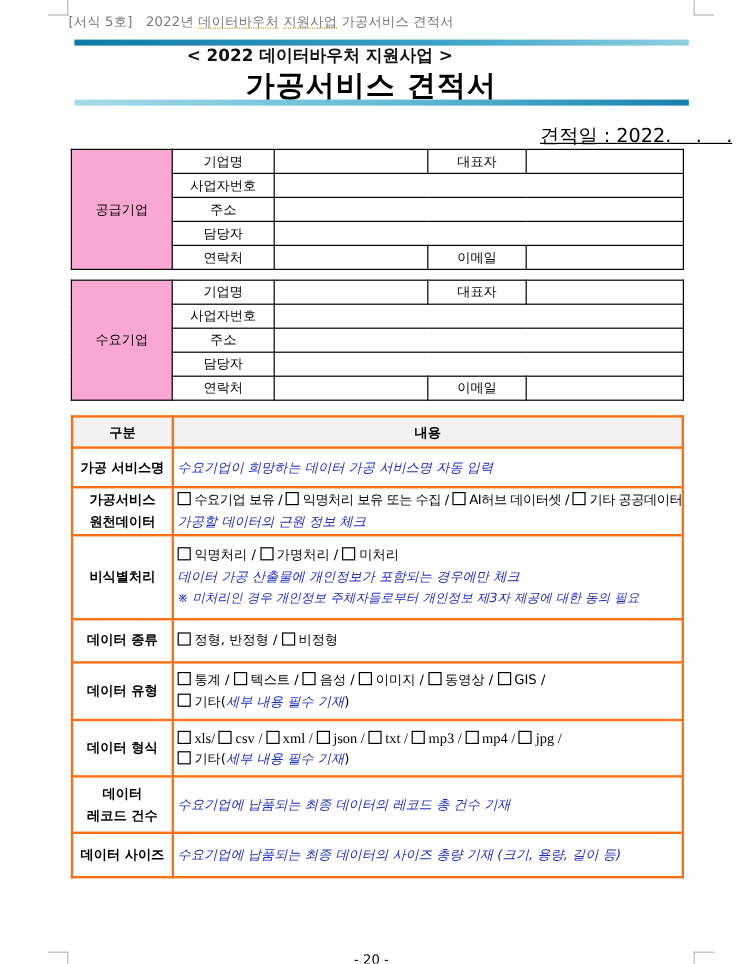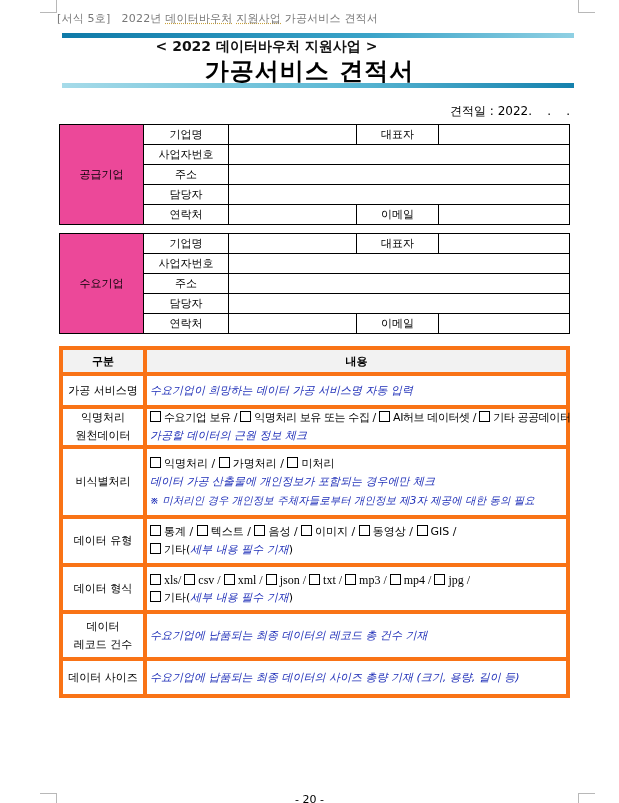--- a/index.html
+++ b/index.html
@@ -9,31 +9,31 @@
   .c-tr { left:578px; top:0; border-width:0 0 1px 1px; height:12px; }
   .c-bl { left:40px; top:793px; border-width:1px 1px 0 0; }
   .c-br { left:578px; top:793px; border-width:1px 0 0 1px; }
   .header-line { position:absolute; left:57px; top:11px; font-size:11px; color:#777; letter-spacing:0.2px; white-space:nowrap; }
   .header-line .ul { text-decoration:underline dotted #c9a23a; }
   .bar { position:absolute; left:62px; width:512px; height:5px; }
   .bar-top { top:33px; background:linear-gradient(to right,#0f7aa8,#3aa3c8 60%,#8fd0e3); }
   .bar-bot { top:83px; background:linear-gradient(to right,#a6dbe9,#5cb8d4 55%,#1581ad); }
   .subtitle { position:absolute; left:0; width:533px; top:38px; text-align:center; font-size:14px; font-weight:bold; color:#111; }
   .title { position:absolute; left:0; width:619px; top:55px; text-align:center; font-size:24px; font-weight:bold; letter-spacing:1px; color:#000; }
-  .date { position:absolute; left:450px; top:103px; font-size:12px; white-space:pre; }
+  .date { position:absolute; left:450px; top:103px; font-size:16px; text-decoration:underline; white-space:pre; }
   table.grid { position:absolute; left:59px; width:511px; border-collapse:collapse; table-layout:fixed; }
   table.grid td { border:1px solid #000; padding:0; font-size:11px; height:19px; vertical-align:middle; }
   .lbl { text-align:center; font-weight:normal; }
-  .shade { background:#ec4899; }
+  .shade { background:#f9a8d4; }
   .t1 { top:124px; }
   .t2 { top:233px; }
   table.main { position:absolute; left:59px; top:346px; width:511px; border-collapse:collapse; table-layout:fixed; }
-  table.main td { border:4px solid #f97316; padding:0 3px; font-size:11px; vertical-align:middle; }
+  table.main td { border:2px solid #f97316; padding:0 3px; font-size:11px; vertical-align:middle; }
   .hdr { background:#f2f2f2; text-align:center; font-weight:bold; }
-  .mlabel { text-align:center; font-weight:normal; line-height:20px;margin-left:36px; }
+  .mlabel { text-align:center; font-weight:bold; line-height:20px;margin-left:36px; }
   .line { display:block; line-height:18px; white-space:nowrap; }
   .hint { color:#1f2fb8; font-style:italic; }
   .box { display:inline-block; width:9px; height:9px; border:1px solid #000; margin-right:3px; vertical-align:-1px; }
   .row-between { display:flex; }
   .pagenum { position:absolute; left:0; width:619px; top:793px; text-align:center; font-size:11px; }
 </style>
 </head>
 <body>
 
 <div class="corner c-tl"></div>
@@ -143,21 +143,21 @@
 
   <tr style="height:33px">
     <td class="mlabel">가공 서비스명</td>
     <td>
       <span class="line hint">수요기업이 희망하는 데이터 가공 서비스명 자동 입력</span>
     </td>
   </tr>
 
   <tr style="height:40px">
     <td class="mlabel">
-      <span class="line">익명처리</span>
+      <span class="line">가공서비스</span>
       <span class="line">원천데이터</span>
     </td>
     <td>
       <span class="line" style="letter-spacing:-0.4px">
         <span><span class="box"></span><span>수요기업 보유 /</span></span>
         <span><span class="box"></span><span>익명처리 보유 또는 수집 /</span></span>
         <span><span class="box"></span><span>AI허브 데이터셋 /</span></span>
         <span><span class="box"></span><span>기타 공공데이터</span></span>
       </span>
       <span class="line hint">가공할 데이터의 근원 정보 체크</span>
@@ -171,20 +171,29 @@
       <span class="line">
         <span><span class="box"></span><span>익명처리 /</span></span>
         <span><span class="box"></span><span>가명처리 /</span></span>
         <span><span class="box"></span><span>미처리</span></span>
       </span>
       <span class="line hint">데이터 가공 산출물에 개인정보가 포함되는 경우에만 체크</span>
       <span class="line hint" style="font-size:10.5px">※ 미처리인 경우 개인정보 주체자들로부터 개인정보 제3자 제공에 대한 동의 필요</span>
     </td>
   </tr>
 
+  <tr style="height:36px">
+    <td class="mlabel">데이터 종류</td>
+    <td>
+      <span class="line">
+        <span><span class="box"></span><span>정형, 반정형 /</span></span>
+        <span><span class="box"></span><span>비정형</span></span>
+      </span>
+    </td>
+  </tr>
 
   <tr style="height:48px">
     <td class="mlabel">데이터 유형</td>
     <td>
       <span class="line">
         <span><span class="box"></span><span>통계 /</span></span>
         <span><span class="box"></span><span>텍스트 /</span></span>
         <span><span class="box"></span><span>음성 /</span></span>
         <span><span class="box"></span><span>이미지 /</span></span>
         <span><span class="box"></span><span>동영상 /</span></span>

